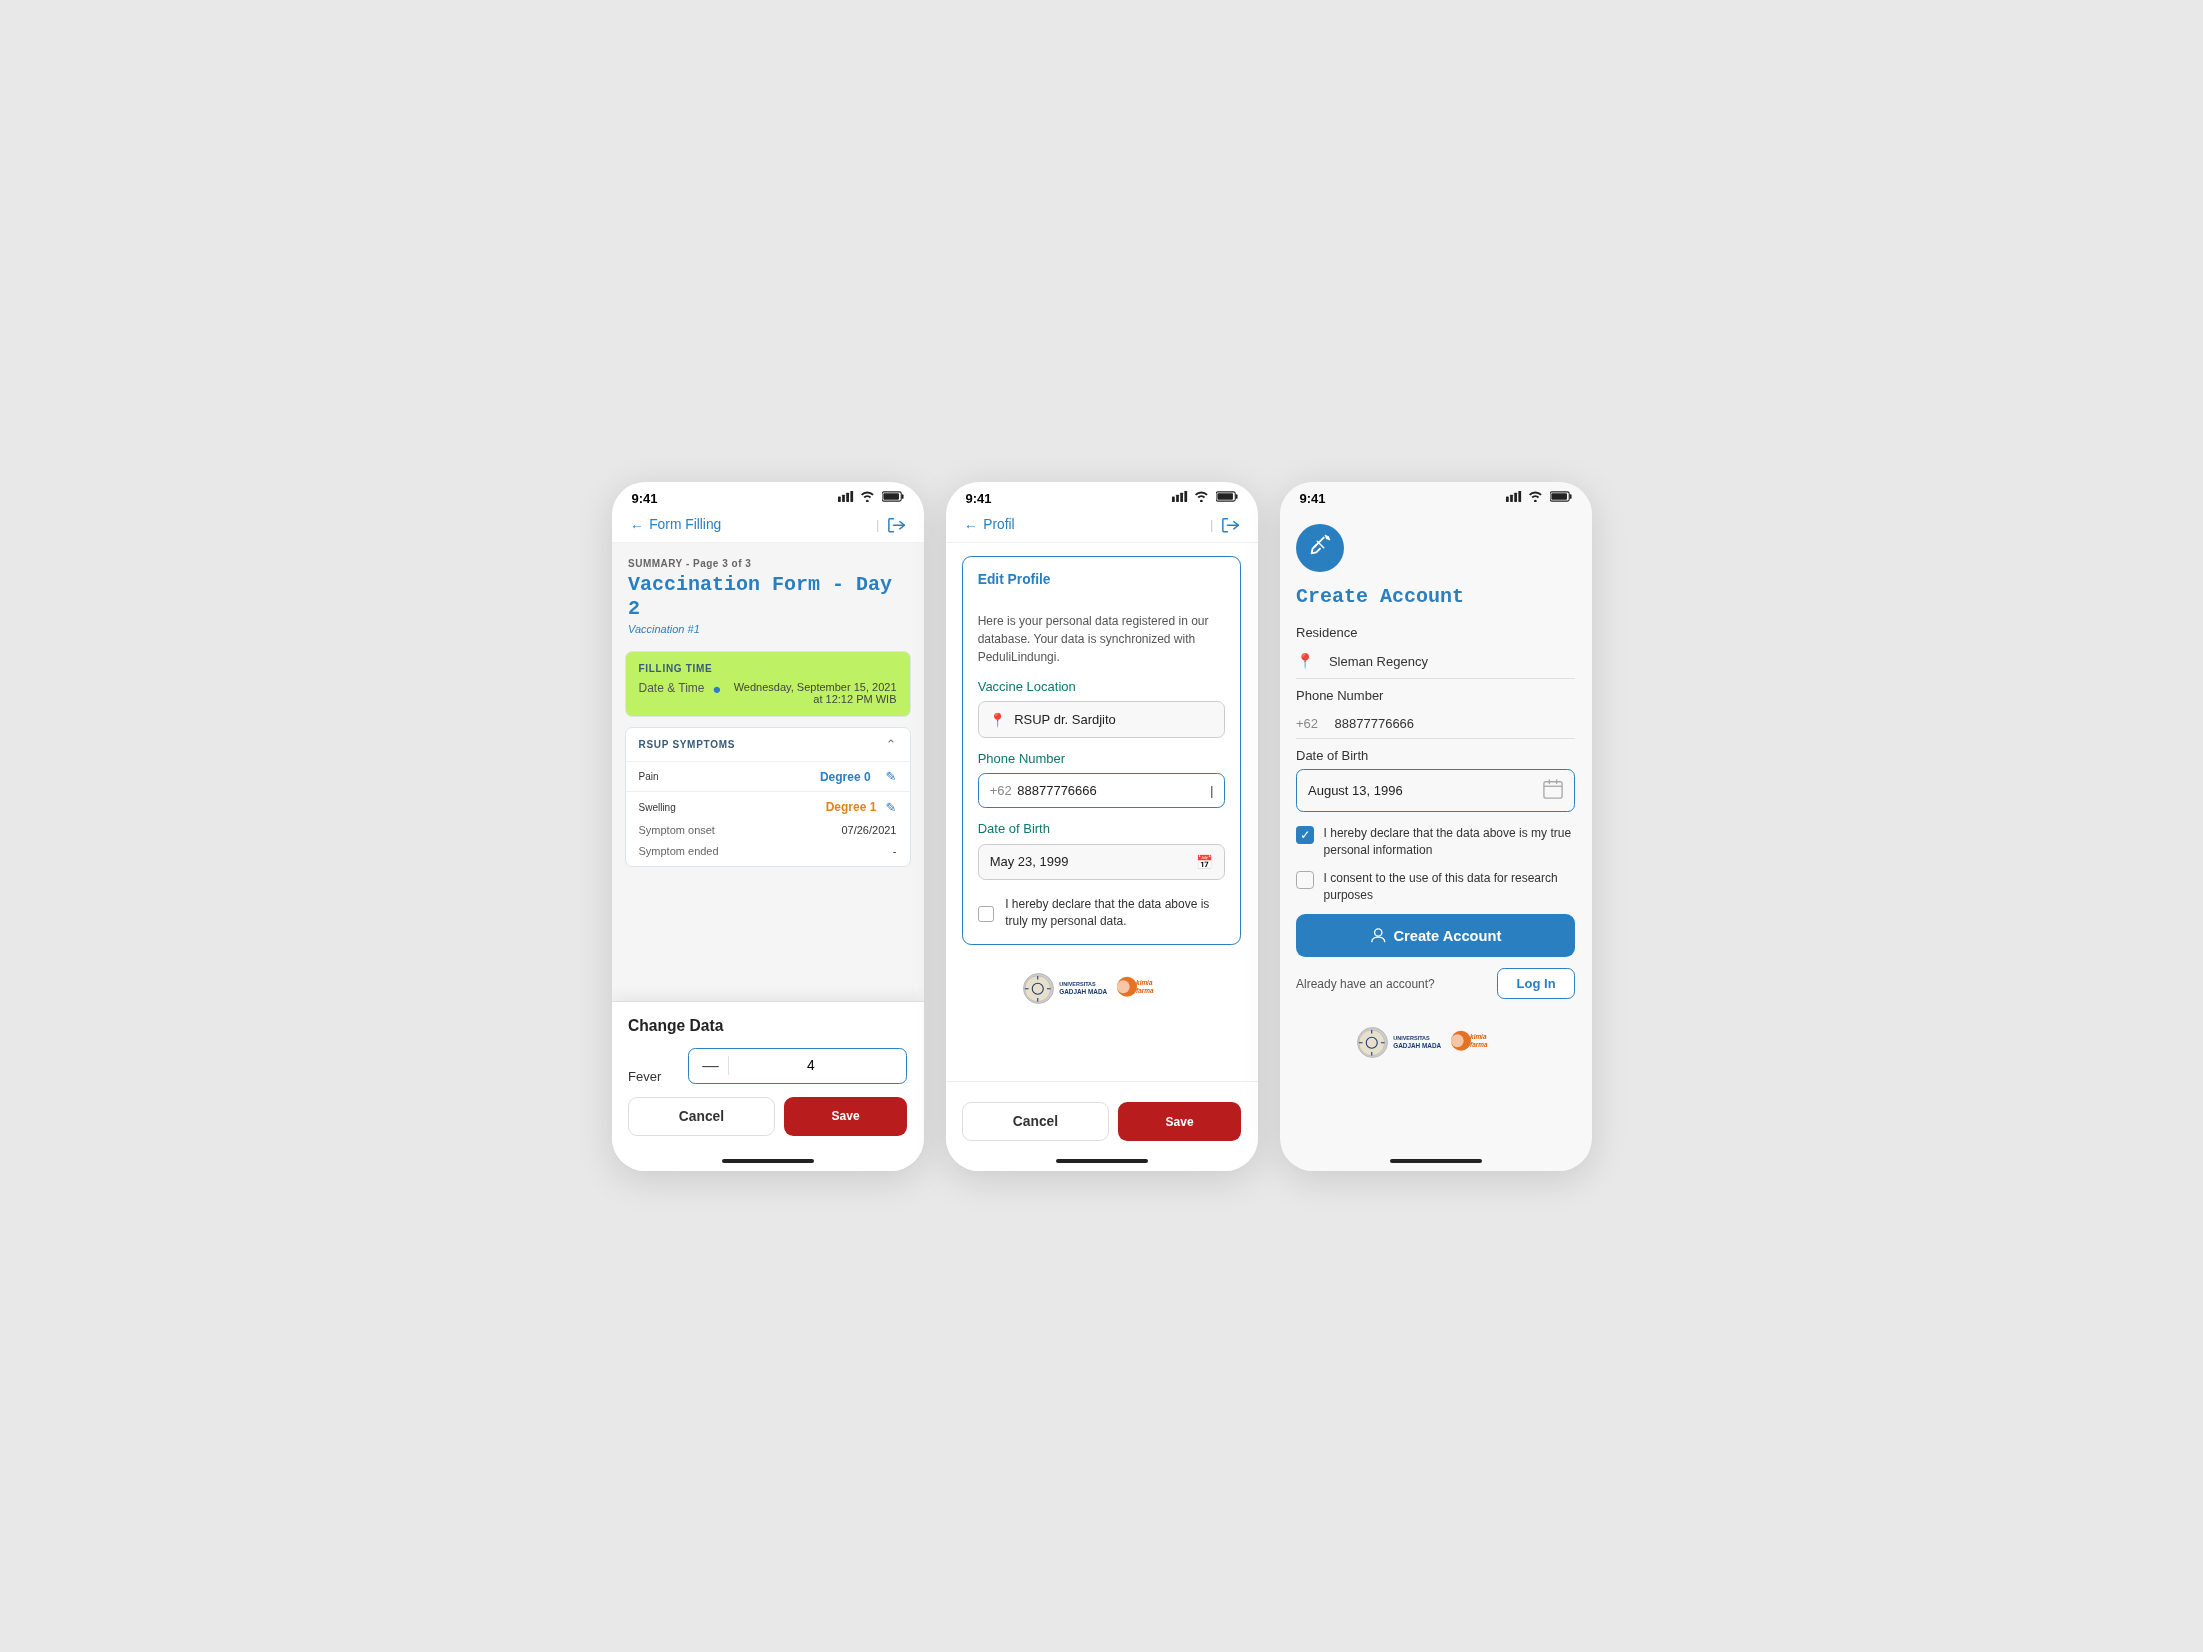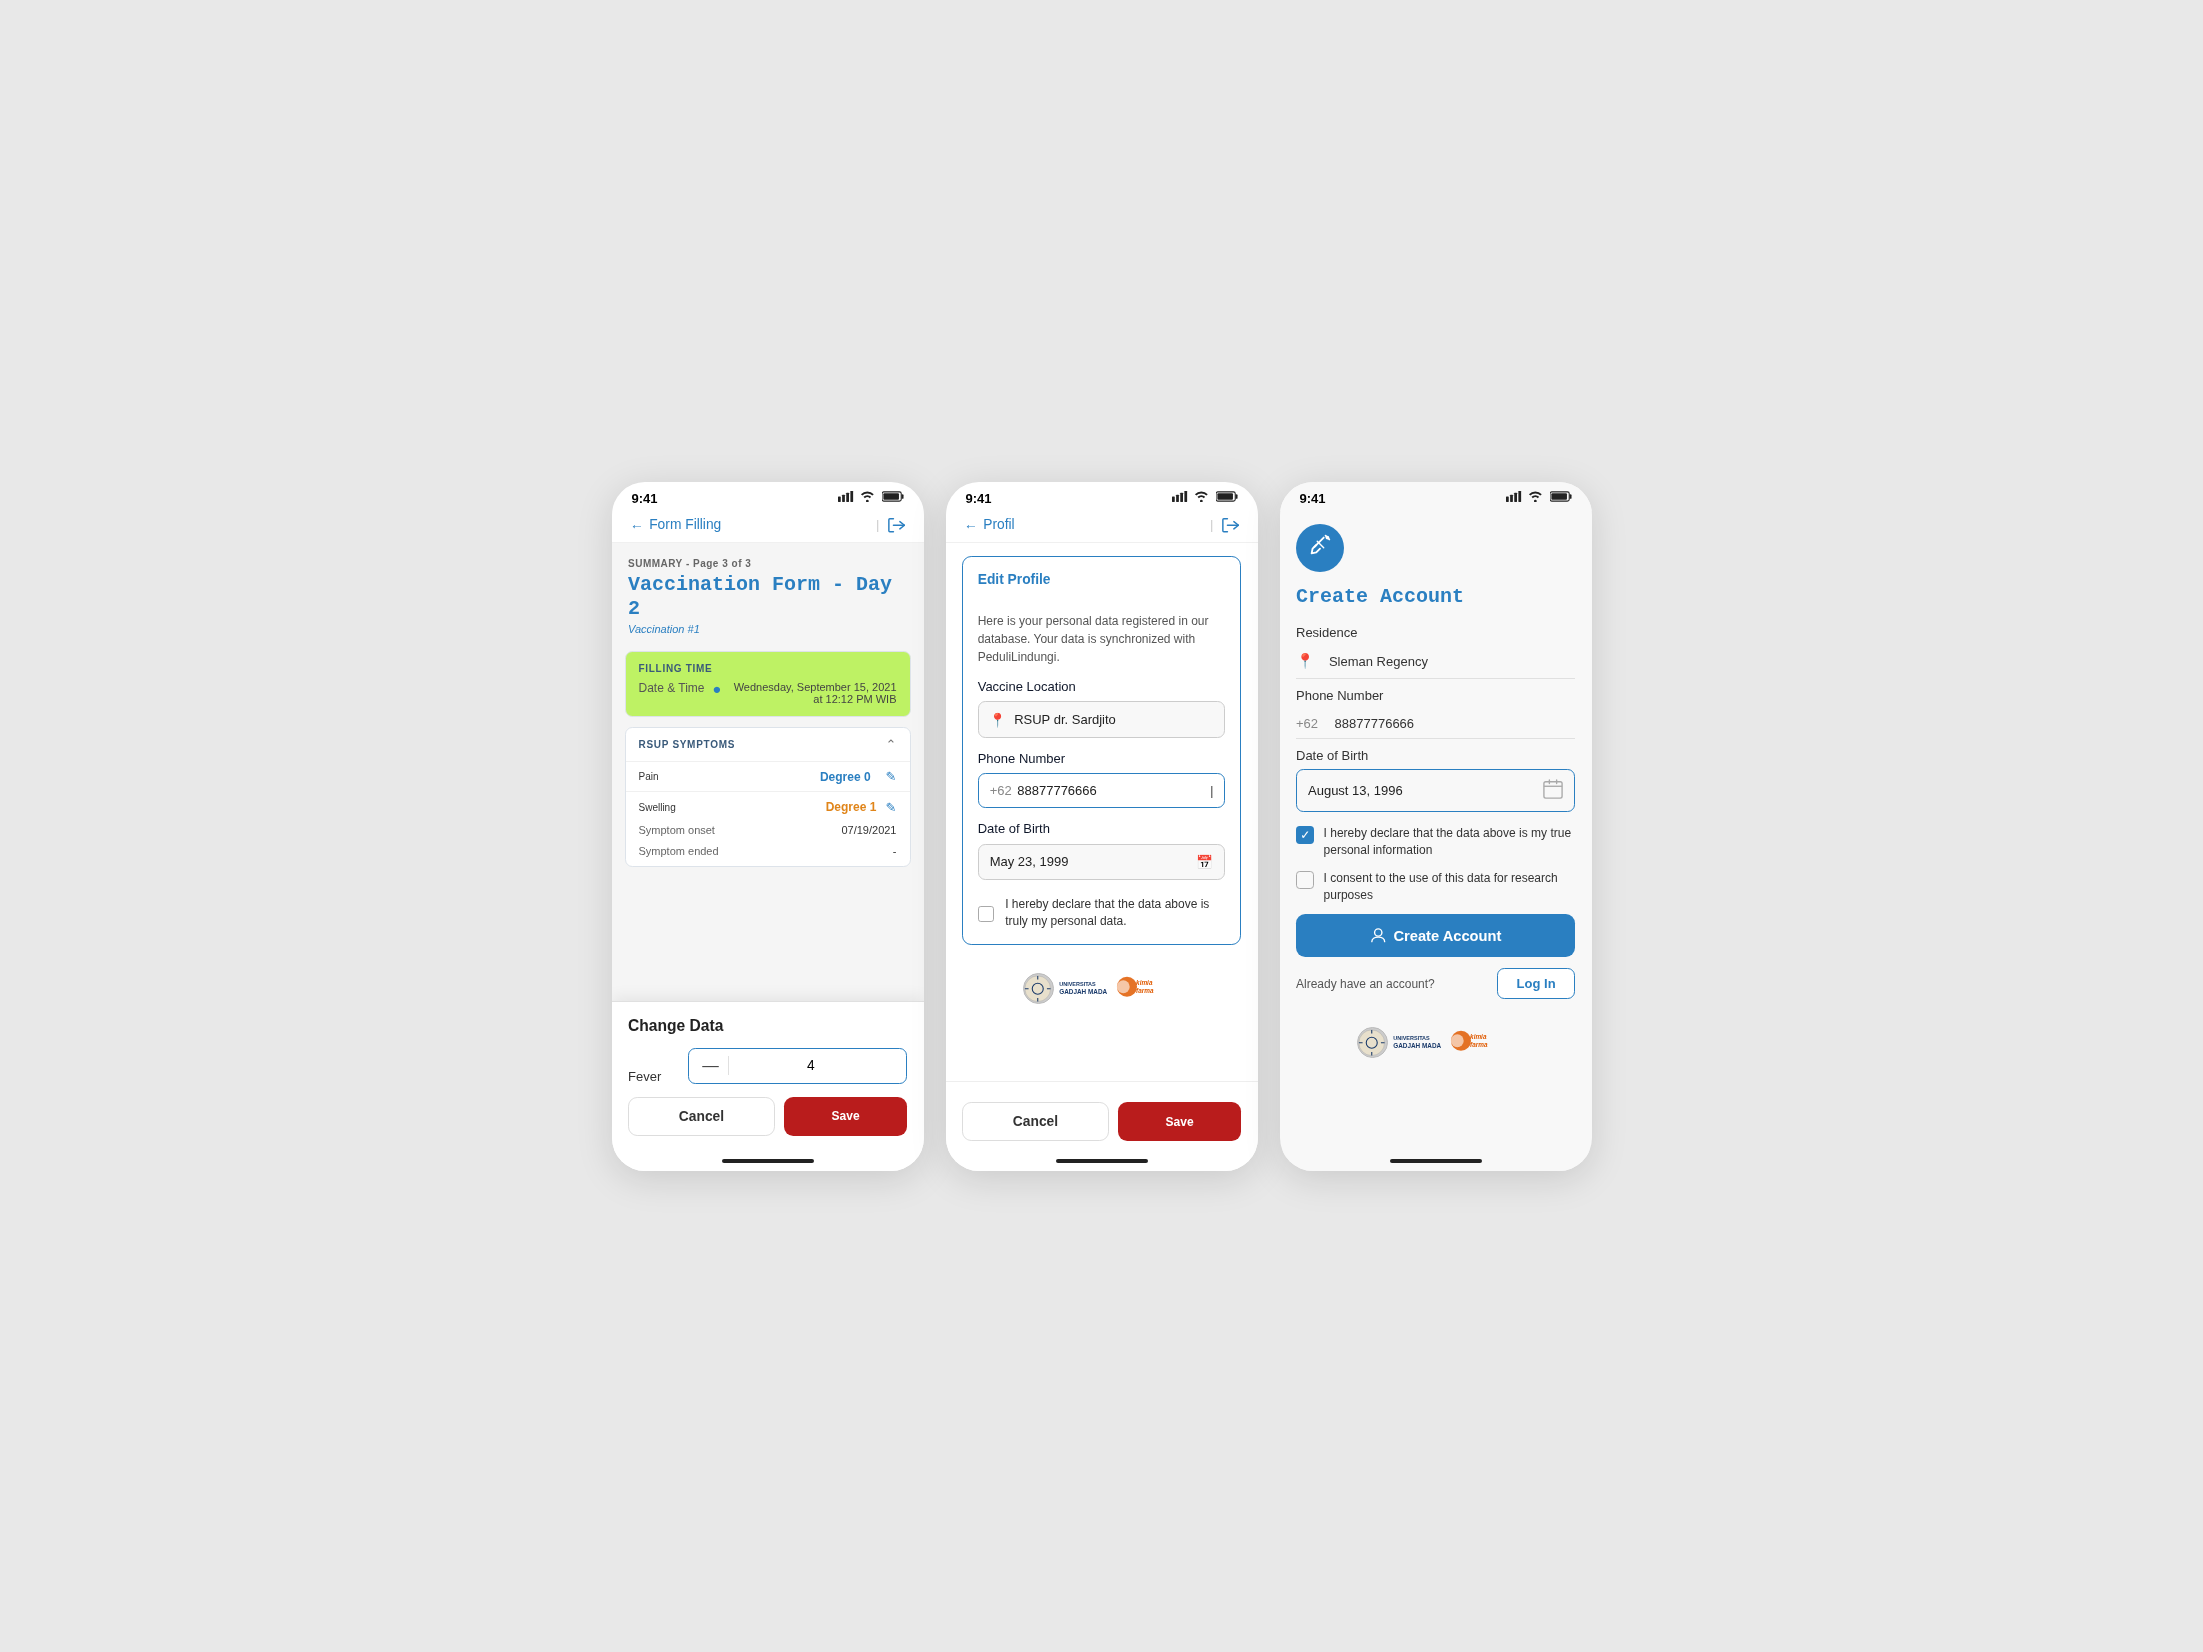--- a/index.html
+++ b/index.html
@@ -86,21 +86,21 @@
     .btn-row { display: flex; gap: 9.2px; margin-top: 13px; }
     .btn-cancel { flex: 1; padding: 11px; border: 1.4px solid #ddd; border-radius: 9.2px; background: #fff; color: #333; font-size: 13.8px; font-weight: 600; cursor: pointer; }
     .btn-save { flex: 1; padding: 0; border: none; border-radius: 9.2px; background: #b91c1c; color: #fff; font-size: 12px; font-weight: 600; cursor: pointer; }
     .home-indicator { height: 18.4px; display: flex; justify-content: center; align-items: center; background: #fff; }
     .home-bar { width: 92px; height: 3.7px; background: #222; border-radius: 2.8px; }
     
     .screen2-content { padding: 13px 16.5px; flex: 1; overflow: hidden; }
     .edit-profile-box { border: 1.4px solid #2a7fc1; border-radius: 9.2px; padding: 14.7px; margin-bottom: 13px; }
     .edit-profile-title { font-size: 13.8px; font-weight: 700; color: #2a7fc1; margin-bottom: 25px; }
     .edit-profile-desc { font-size: 12px; color: #555; line-height: 1.5; margin-bottom: 13px; }
-    .field-label { font-size: 13px; color: #0f172a; margin-bottom: 7.3px; margin-top: 1.8px; }
+    .field-label { font-size: 13px; color: #0f766e; margin-bottom: 7.3px; margin-top: 1.8px; }
     .field-input { display: flex; align-items: center; border: 1.4px solid #2a7fc1; border-radius: 7.3px; padding: 9.2px 11px; margin-bottom: 13px; }
     .field-input-gray { display: flex; align-items: center; border: 1.4px solid #ccc; border-radius: 7.3px; padding: 9.2px 11px; margin-bottom: 13px; background: #f8f8f8; }
     .field-icon { color: #888; margin-right: 7.3px; font-size: 13.8px; }
     .field-text { font-size: 13px; color: #222; flex: 1; }
     .field-prefix { font-size: 13px; color: #888; margin-right: 5.5px; }
     .date-icon { color: #777; font-size: 13.8px; margin-left: auto; }
     .declare-row { display: flex; align-items: center; gap: 11px; margin-top: 16px; }
     .checkbox-empty { width: 16.5px; height: 16.5px; border: 1.4px solid #aaa; border-radius: 2.8px; flex-shrink: 0; margin-top: 1.8px; }
     .declare-text { font-size: 12px; color: #333; line-height: 1.4; }
     .uni-logos { display: flex; align-items: center; justify-content: center; gap: 9.2px; padding: 14.7px 0 5.5px 0; }
@@ -213,21 +213,21 @@
         <div>
           <div class="symptom-row">
             <span class="symptom-name">Swelling</span>
             <div style="display:flex;align-items:center;gap:9.2px;">
               <span class="degree-orange">Degree 1</span>
               <span class="edit-icon">✎</span>
             </div>
           </div>
           <div class="symptom-row" style="border-top:none;padding-top:1.8px;">
             <span class="symptom-detail">Symptom onset</span>
-            <span class="symptom-detail-val">07/19/2021</span>
+            <span class="symptom-detail-val">07/26/2021</span>
           </div>
           <div class="symptom-row" style="border-top:none;padding-top:1.8px;padding-bottom:9.2px;">
             <span class="symptom-detail">Symptom ended</span>
             <span class="symptom-detail-val">-</span>
           </div>
         </div>
       </div>
     </div>
 
     <div class="bottom-sheet">

